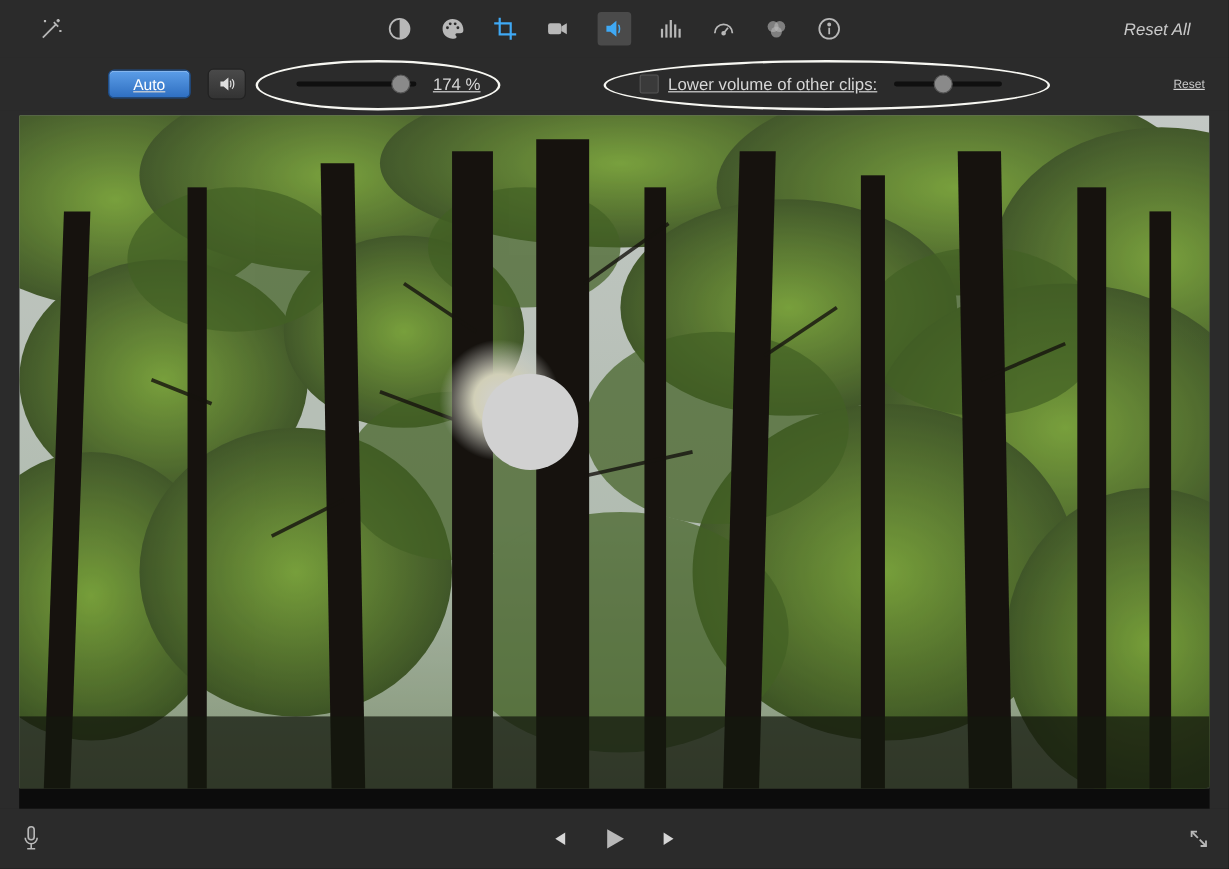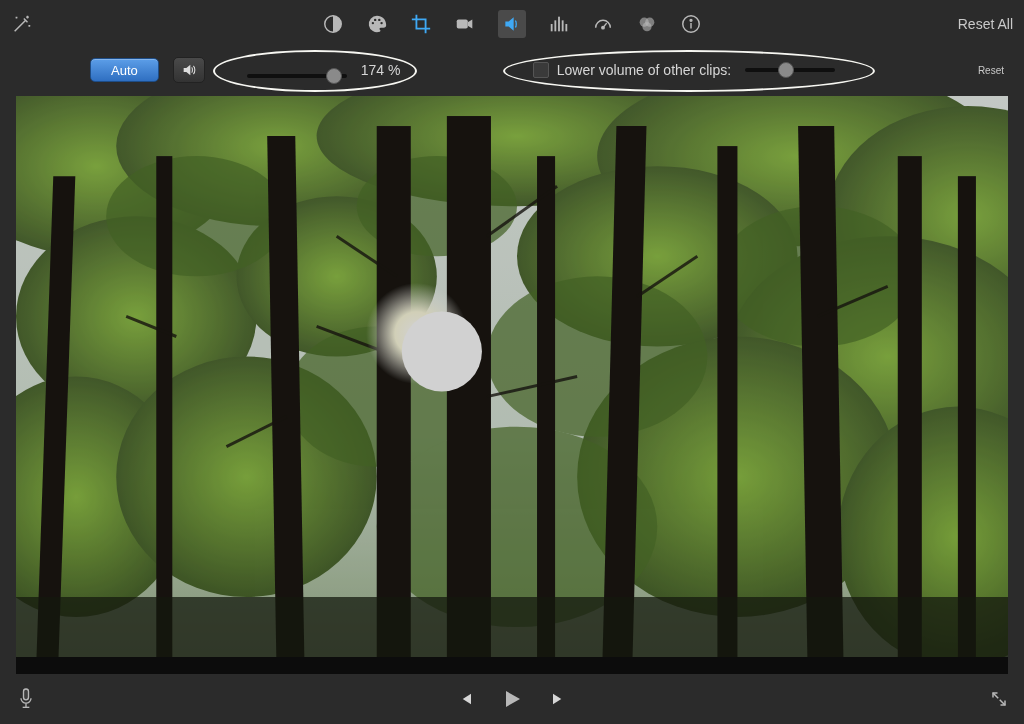--- a/index.html
+++ b/index.html
@@ -13,29 +13,29 @@
     --accent:#3b82d6;
     --accent-grad-top:#5c9ee8;
     --accent-grad-bot:#2f6fc1;
     --knob:#8a8a8a;
     --track:#0f0f0f;
     --ellipse:#f7f7f2;
   }
   html,body{margin:0;padding:0;width:1024px;height:724px;background:#000;font-family:-apple-system,Helvetica,Arial,sans-serif;color:var(--txt);font-size:13px;overflow:hidden;}
   .app{width:1024px;height:724px;background:var(--bg1);display:flex;flex-direction:column;}
   
-  .inspector-bar{height:48px;background:var(--bg1);display:flex;align-items:center;padding:0 11px;position:relative;}
+  .inspector-bar{height:48px;background:var(--bg1);display:flex;align-items:center;padding:0 32px;position:relative;font-style:italic;}
   .bar-center{position:absolute;left:50%;transform:translateX(-50%);display:flex;gap:22px;align-items:center;height:100%;}
   .bar-center .t-icon{width:22px;height:22px;display:flex;align-items:center;justify-content:center;color:var(--icon);cursor:pointer;}
   .bar-center .t-icon.active{background:#4a4a4a;border-radius:3px;padding:3px;color:#fff;}
   .bar-center .t-icon.active svg{fill:#3fa9f5;}
   .reset-all{margin-left:auto;color:var(--txt-dim);cursor:pointer;font-size:14px;}
   .wand{width:22px;height:22px;color:var(--icon);}
   
-  .ctrl-row{height:44px;background:var(--bg1);display:flex;align-items:center;padding:0 16px 0 90px;gap:14px;position:relative;}
+  .ctrl-row{height:44px;background:var(--bg1);display:flex;align-items:center;padding:0 16px 0 90px;gap:14px;position:relative;text-decoration:underline;}
   .btn-auto{background:linear-gradient(var(--accent-grad-top),var(--accent-grad-bot));border:1px solid #1e4d87;color:#fff;height:24px;padding:0 20px;border-radius:5px;font-size:13px;cursor:pointer;box-shadow:inset 0 1px 0 rgba(255,255,255,.25);}
   .icon-btn{width:30px;height:24px;background:linear-gradient(#4a4a4a,#333);border:1px solid #222;border-radius:5px;display:flex;align-items:center;justify-content:center;color:#ddd;cursor:pointer;}
   .ellipse-wrap{position:relative;display:flex;align-items:center;}
   .ellipse{position:absolute;border:2px solid var(--ellipse);border-radius:50%;pointer-events:none;}
   .slider{display:flex;align-items:center;gap:10px;}
   .track{width:100px;height:4px;background:var(--track);border-radius:2px;position:relative;}
   .knob{width:14px;height:14px;background:var(--knob);border-radius:50%;position:absolute;top:50%;transform:translate(-50%,-50%);border:1px solid #555;}
   .pct{color:var(--txt);font-size:14px;min-width:48px;}
   .chk-wrap{display:flex;align-items:center;gap:8px;margin-left:90px;justify-content:space-between;}
   .chk{width:14px;height:14px;background:#3a3a3a;border:1px solid #555;border-radius:2px;}
@@ -140,21 +140,21 @@
   <div class="ctrl-row">
     <button class="btn-auto">Auto</button>
 
     <span class="icon-btn">
       <svg width="16" height="16" viewBox="0 0 24 24" fill="currentColor">
           <path d="M4 9v6h4l6 5V4L8 9H4z"></path>
           <path d="M16 8c1.5 1 1.5 7 0 8M18.5 6c3 2 3 10 0 12" fill="none" stroke="currentColor" stroke-width="1.6"></path>
         </svg>
     </span>
 
-    <div class="ellipse-wrap" style="padding:6px 28px;align-items:flex-end;">
+    <div class="ellipse-wrap" style="padding:6px 28px;">
       <div class="ellipse" style="left:-6px;top:-6px;width:200px;height:38px;"></div>
       <div class="slider">
         <div class="track">
             <div class="knob" style="left:87%;"></div>
           </div>
       </div>
       <span class="pct" style="margin-left:14px;">174 %</span>
     </div>
 
     <div class="ellipse-wrap" style="padding:6px 22px;margin-left:60px;">

